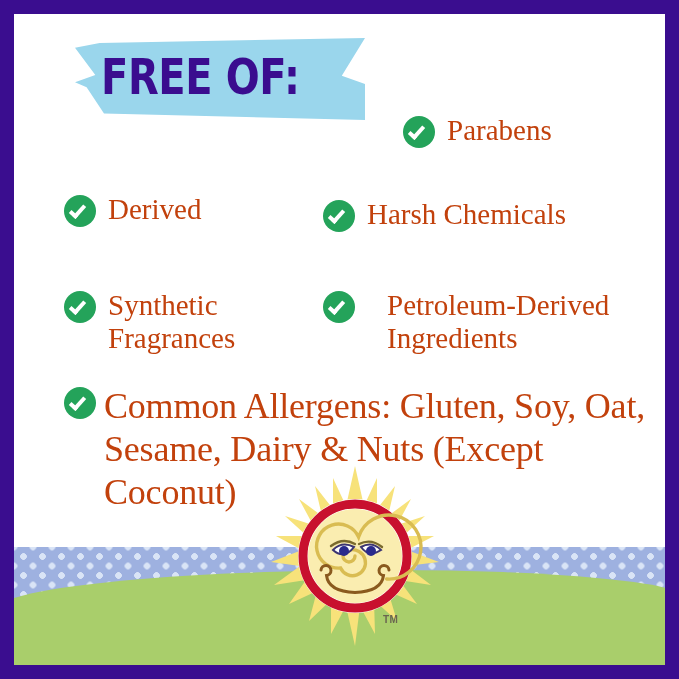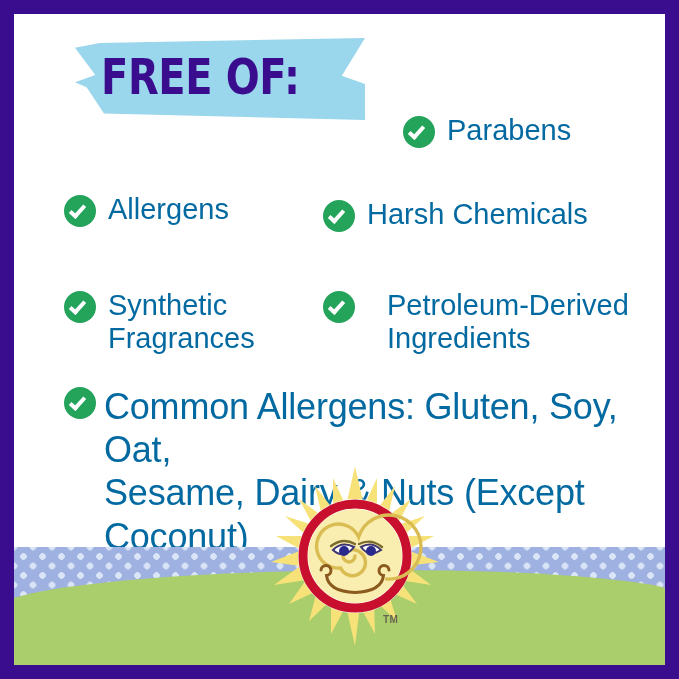--- a/index.html
+++ b/index.html
@@ -92,26 +92,26 @@
     left: 9px;
     top: 7px;
     width: 9px;
     height: 16px;
     border: solid #ffffff;
     border-width: 0 4.5px 4.5px 0;
     transform: rotate(42deg);
     box-sizing: border-box;
   }
   .itext {
-    color: #0369a1;
+    color: #c2410c;
     font-size: 29px;
     line-height: 1.14;
     margin-left: 12px;
     white-space: pre-line;
-    font-family: Liberation Sans, sans-serif;
+    font-family: Liberation Serif, serif;
   }
   .itext.tight { letter-spacing: -0.2px; }
 
   
   #item-parabens         { left: 389px; top: 100px; }
   #item-sulfates         { left:  50px; top: 179px; }
   #item-harsh            { left: 309px; top: 184px; }
   #item-synthetic        { left:  50px; top: 275px; }
   #item-petroleum        { left: 309px; top: 275px; gap: 20px; }
   #item-allergens        { left:  50px; top: 371px; }
@@ -176,21 +176,21 @@
       <div id="banner-text">FREE OF:</div>
     </div>
 
     <div class="item" id="item-parabens">
       <span class="check"></span>
       <span class="itext">Parabens</span>
     </div>
 
     <div class="item" id="item-sulfates">
       <span class="check"></span>
-      <span class="itext">Allergens</span>
+      <span class="itext">Derived</span>
     </div>
 
     <div class="item" id="item-harsh">
       <span class="check"></span>
       <span class="itext">Harsh Chemicals</span>
     </div>
 
     <div class="item" id="item-synthetic">
       <span class="check"></span>
       <span class="itext">Synthetic

